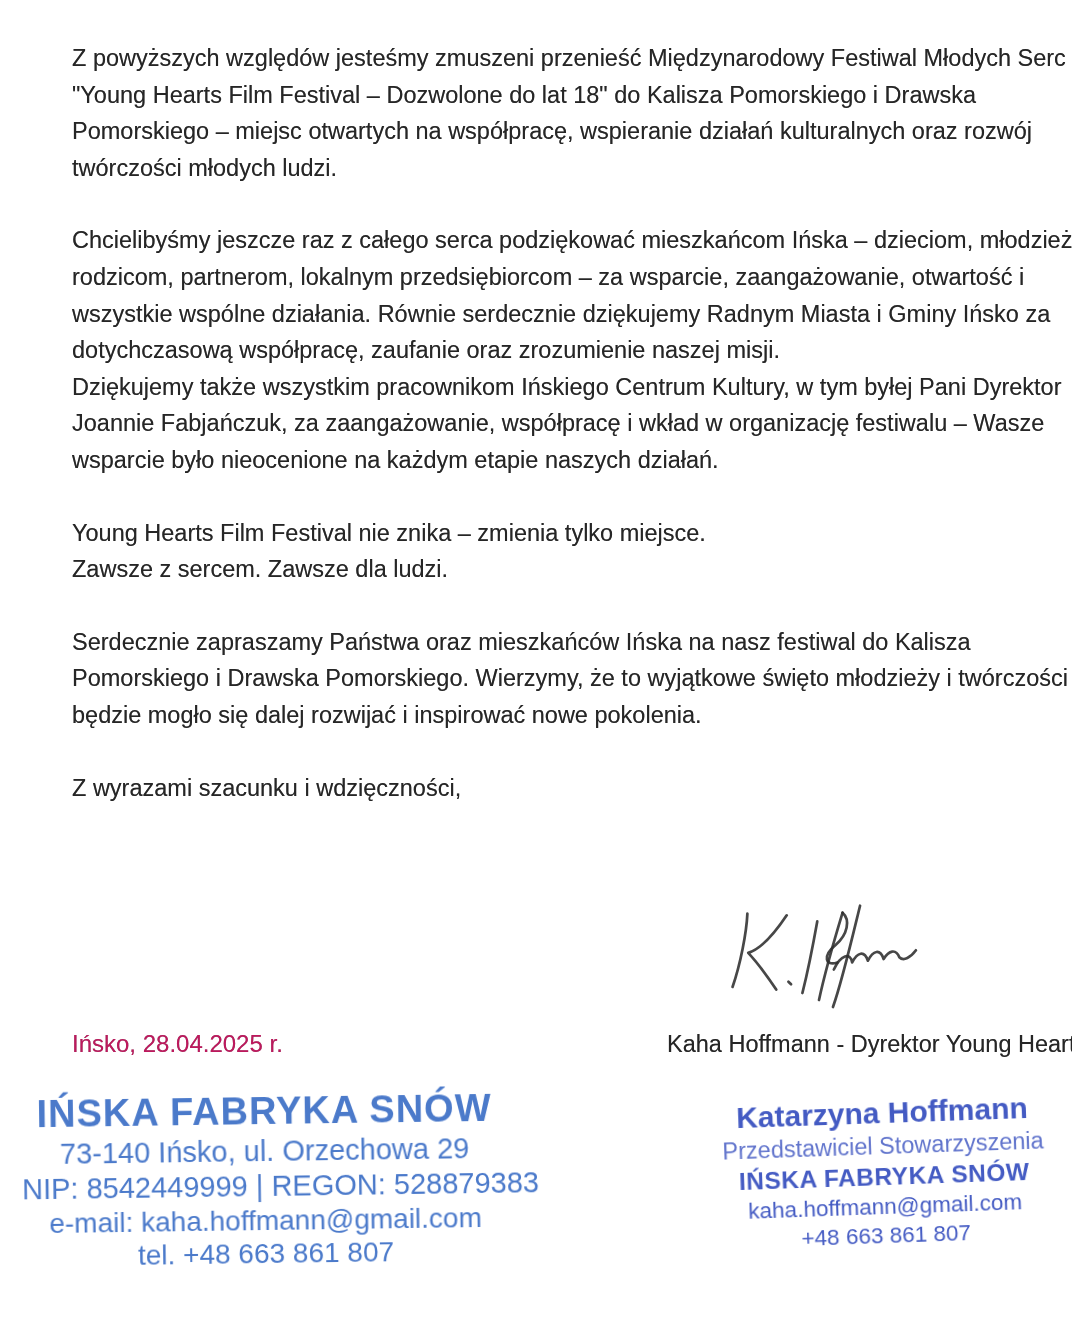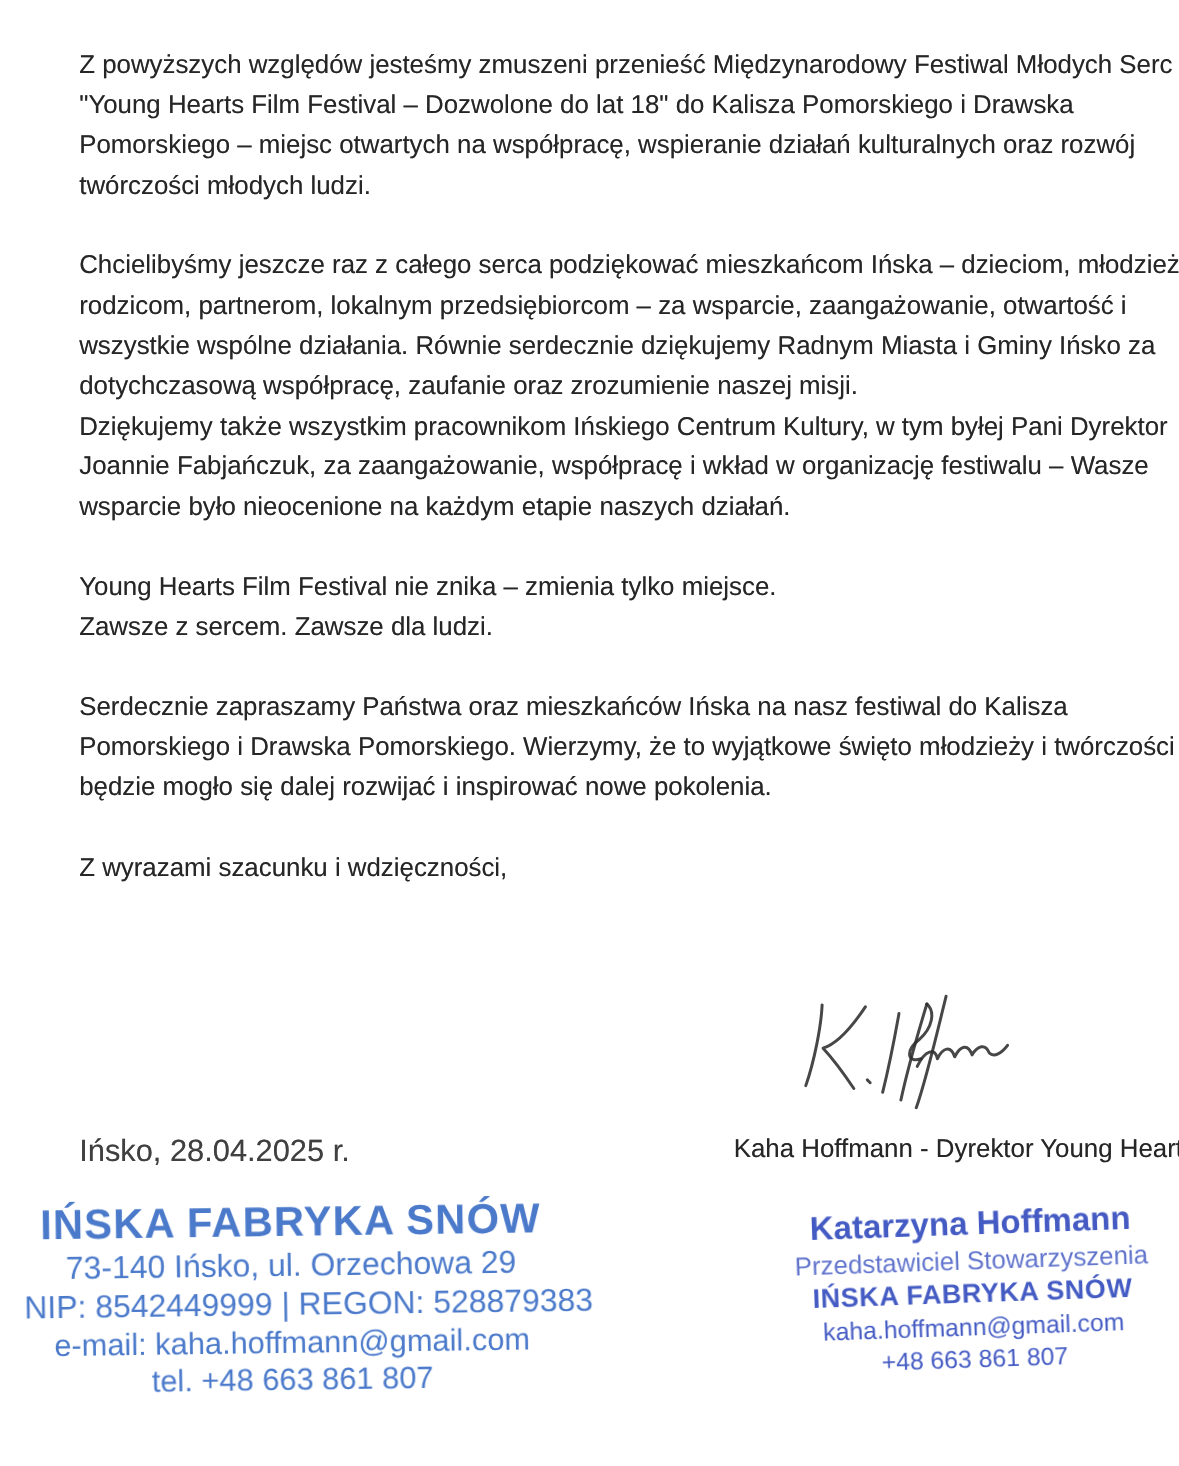--- a/index.html
+++ b/index.html
@@ -39,22 +39,22 @@
     stroke: #2e2e2e;
     stroke-width: 3.1;
     stroke-linecap: round;
     stroke-linejoin: round;
     opacity: 0.88;
   }
 
   .date-line {
     position: absolute;
     left: 72px; top: 1030px;
-    color: #404040;
-    font-size: 28px;
+    color: #be185d;
+    font-size: 24px;
     white-space: nowrap;
     text-shadow: 0 0 0.6px rgba(40,40,40,0.5);
   }
   .sig-caption {
     position: absolute;
     left: 667px; top: 1031px;
     color: #262626;
     font-size: 23.5px;
     white-space: nowrap;
     text-shadow: 0 0 0.6px rgba(40,40,40,0.5);

